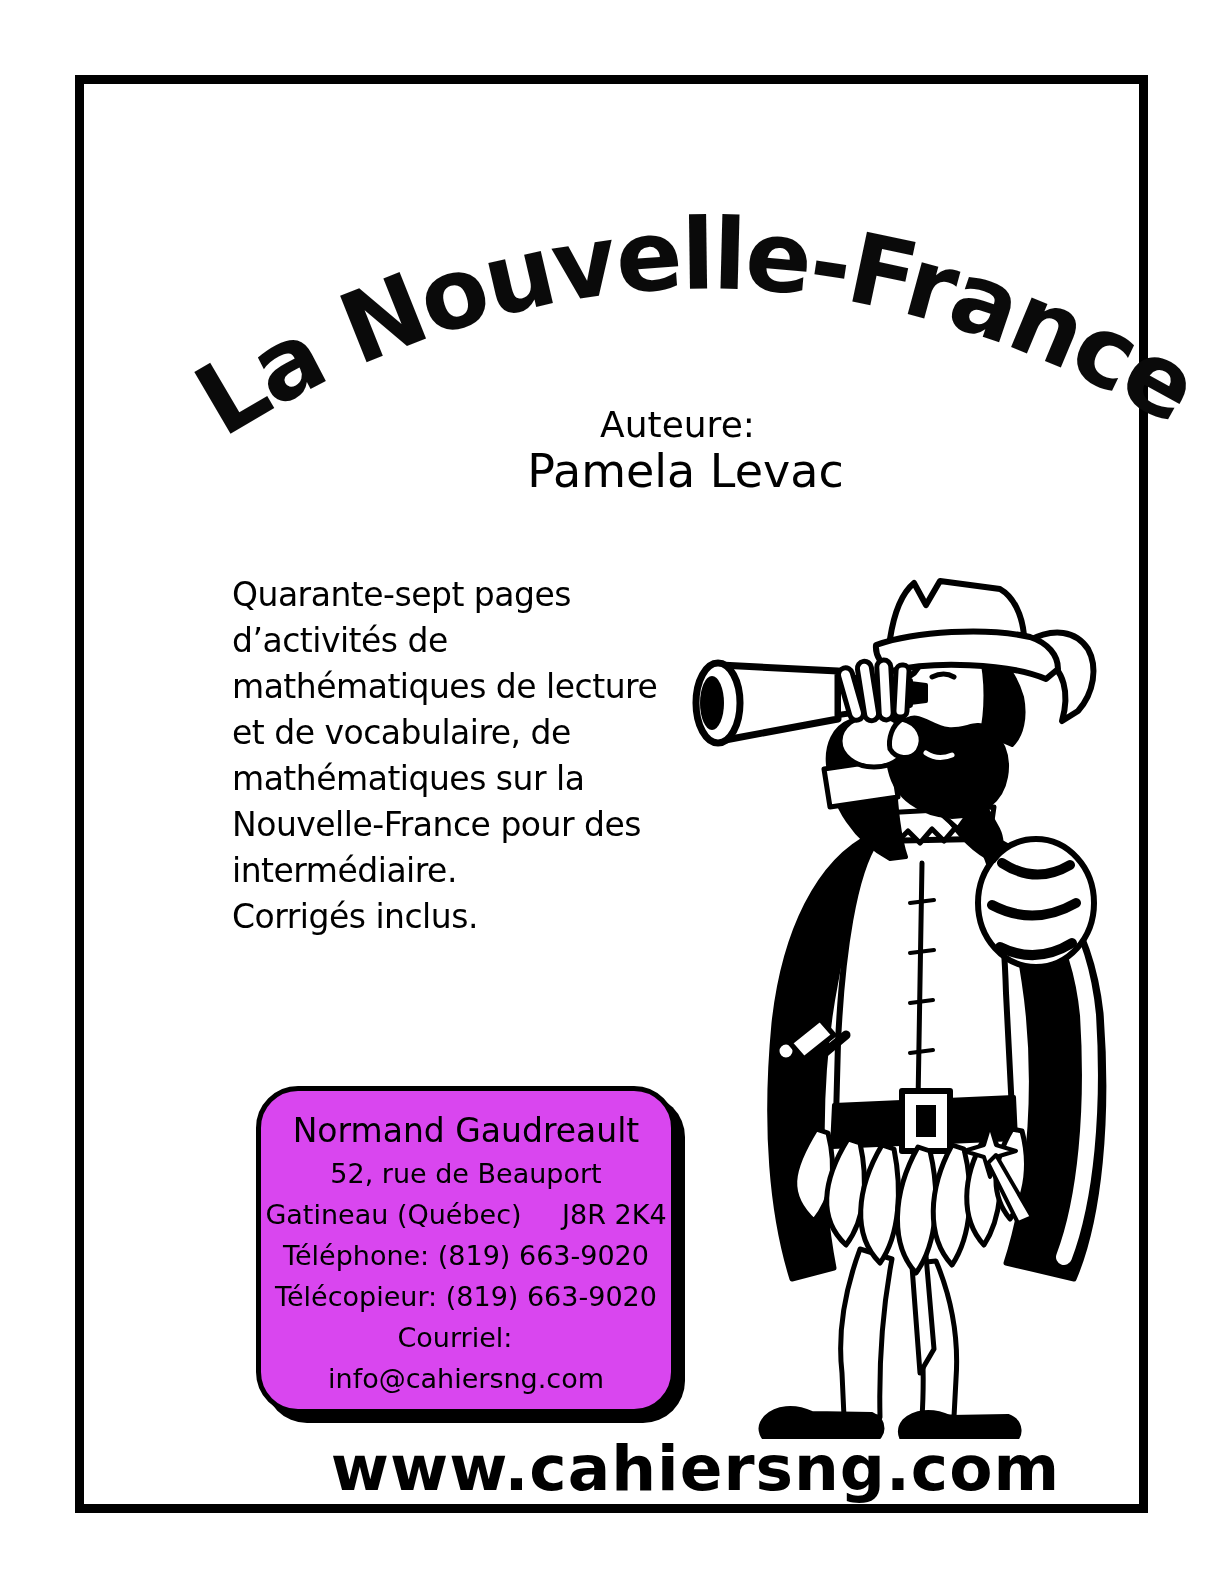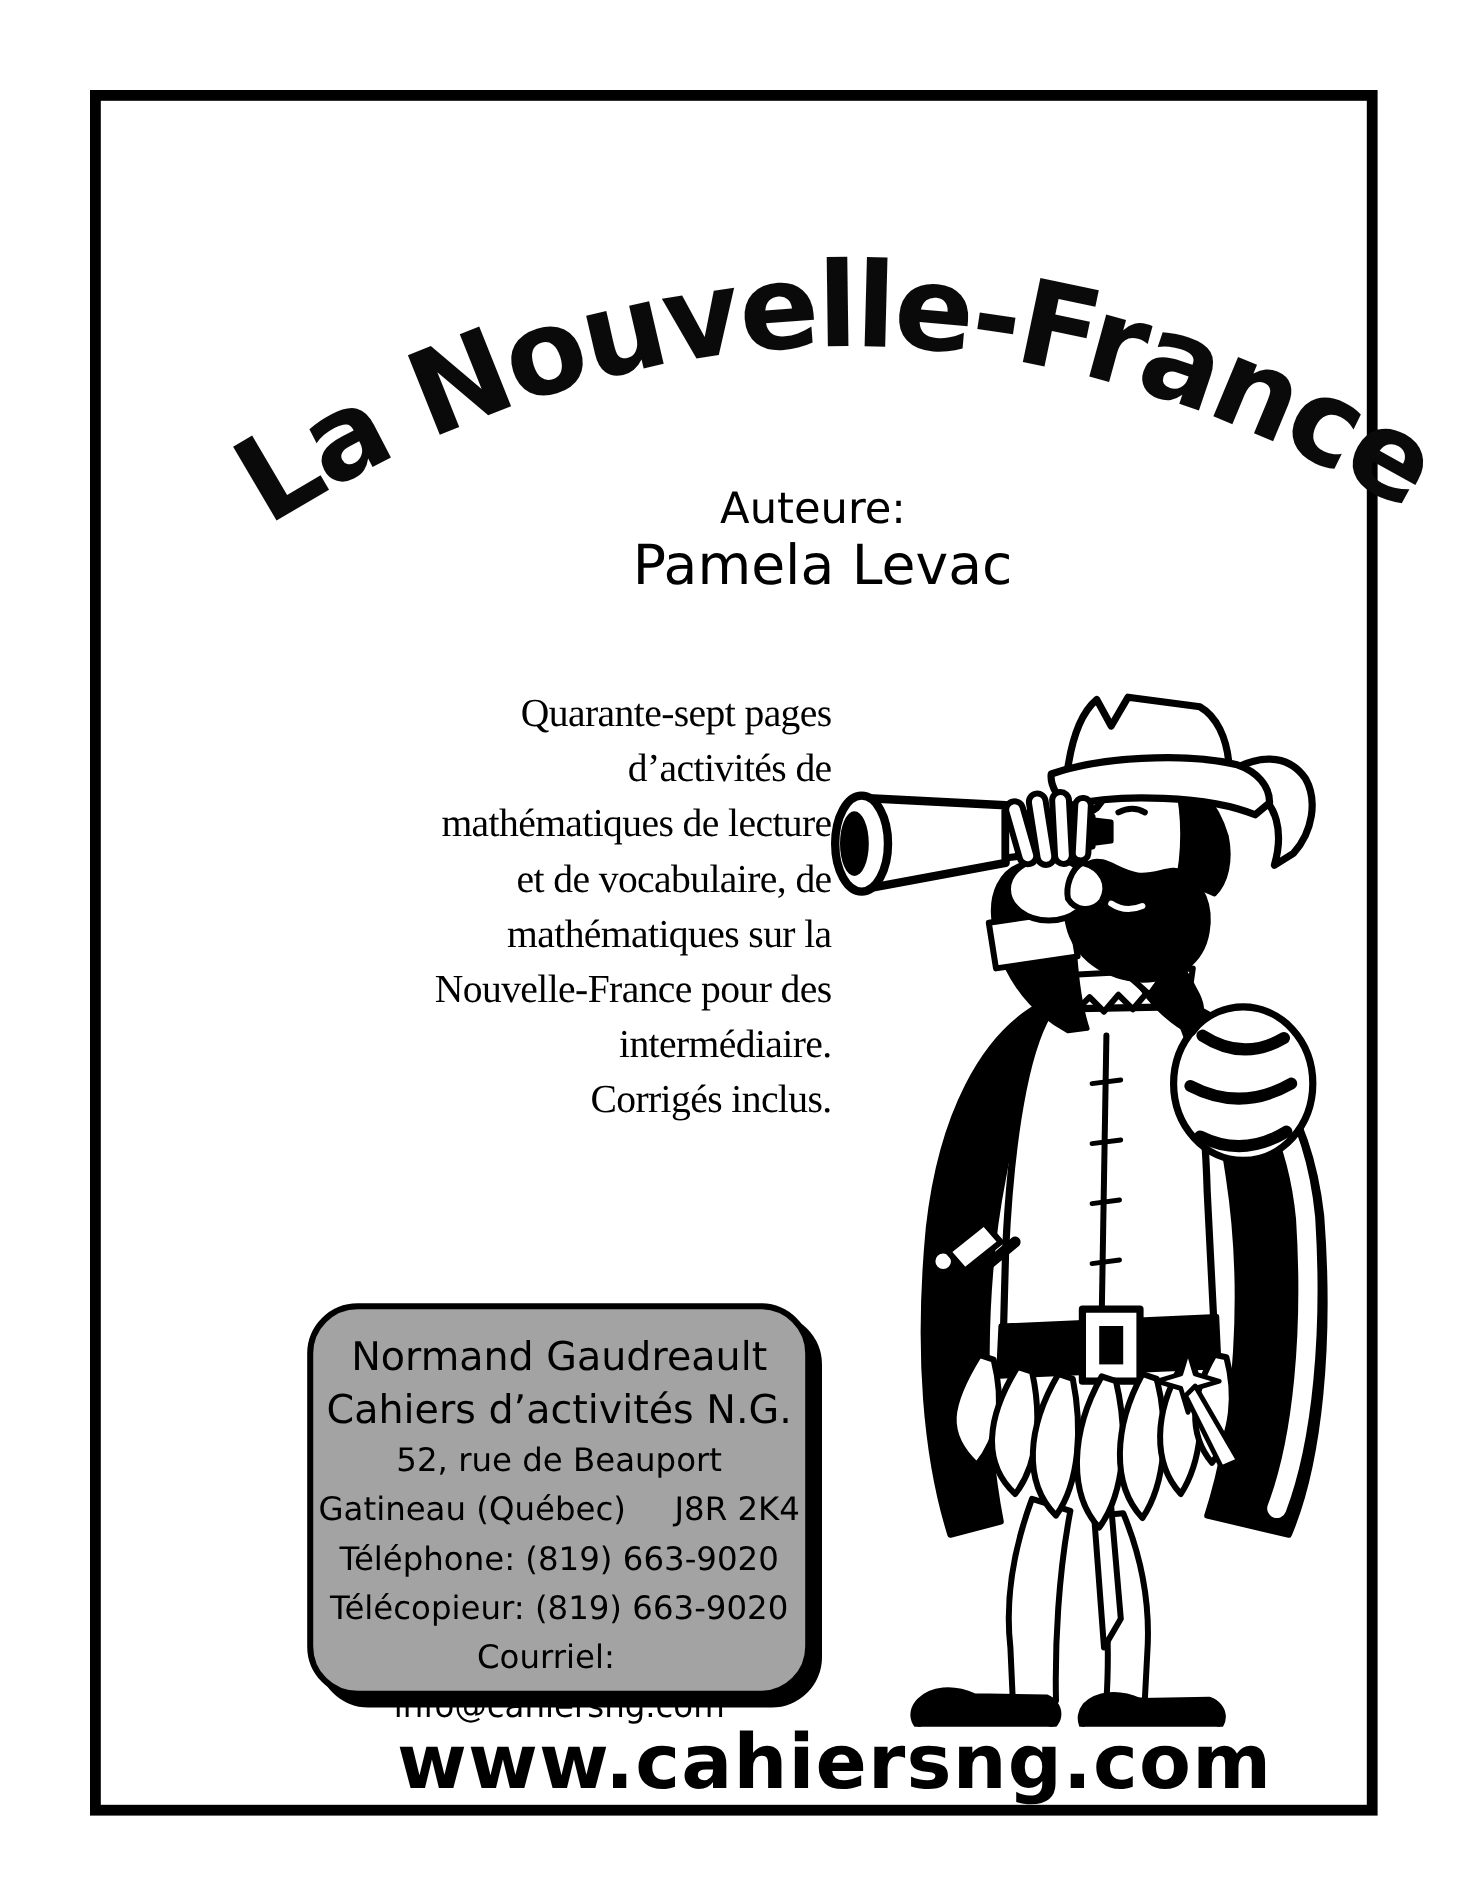--- a/index.html
+++ b/index.html
@@ -19,28 +19,28 @@
   }
   .author-label{
     position:absolute;left:75px;top:320px;width:1073px;box-sizing:border-box;
     padding-right:36px;text-align:center;font-size:36px;font-weight:500;
   }
   .author-name{
     position:absolute;left:75px;top:360px;width:1073px;box-sizing:border-box;
     padding-right:20px;text-align:center;font-size:46px;
   }
   .description{
-    position:absolute;left:159px;top:488px;width:450px;
-    text-align:right;font-size:33px;line-height:46px;letter-spacing:-0.5px;font-family:Liberation Serif, serif;
+    position:absolute;left:148px;top:488px;width:450px;
+    text-align:left;font-size:33px;line-height:46px;letter-spacing:-0.5px;
   }
   .explorer-svg{position:absolute;left:592px;top:489px;width:442px;height:866px;}
   .contact-box{
     position:absolute;left:172px;top:1002px;width:420px;height:328px;
     box-sizing:border-box;border:5px solid #000;border-radius:42px;
-    background:#a3a3a3;box-shadow:9px 9px 0 #000;
+    background:#d946ef;box-shadow:9px 9px 0 #000;
     text-align:center;padding-top:18px;
   }
   .contact-box .lg{font-size:33px;line-height:44px;}
   .contact-box .sm{font-size:27px;line-height:41px;text-align:center;}
   .website{
     position:absolute;left:75px;top:1348px;width:1073px;
     text-align:center;font-size:63px;font-weight:bold;letter-spacing:1px;
   }
   svg .ink{stroke:#000;stroke-linejoin:round;stroke-linecap:round;}
 </style>
@@ -146,21 +146,20 @@
     <ellipse class="ink" cx="198" cy="168" rx="34" ry="26" fill="#fff" stroke-width="5"></ellipse>
     <rect class="ink" x="168" y="94" width="14" height="54" rx="7" fill="#fff" stroke-width="5" transform="rotate(-16 175 121)"></rect>
     <rect class="ink" x="185" y="88" width="14" height="60" rx="7" fill="#fff" stroke-width="5" transform="rotate(-9 192 118)"></rect>
     <rect class="ink" x="202" y="87" width="14" height="60" rx="7" fill="#fff" stroke-width="5" transform="rotate(-3 209 117)"></rect>
     <rect class="ink" x="219" y="92" width="13" height="52" rx="6" fill="#fff" stroke-width="5" transform="rotate(3 225 118)"></rect>
     <path class="ink" d="M226,146 C242,150 250,164 242,178 C234,188 220,186 214,176 C212,166 216,152 226,146 Z" fill="#fff" stroke-width="5"></path>
   </svg>
 
   <div class="contact-box">
     <div class="lg">Normand Gaudreault</div>
-    <div class="lg">Cahiers d’activités N.G.</div>
     <div class="sm">52, rue de Beauport</div>
     <div class="sm">Gatineau (Québec)  J8R 2K4</div>
     <div class="sm">Téléphone: (819) 663-9020</div>
     <div class="sm">Télécopieur: (819) 663-9020</div>
     <div class="sm">Courriel:  info@cahiersng.com</div>
   </div>
 
   <div class="website">www.cahiersng.com</div>
 
 </div>

